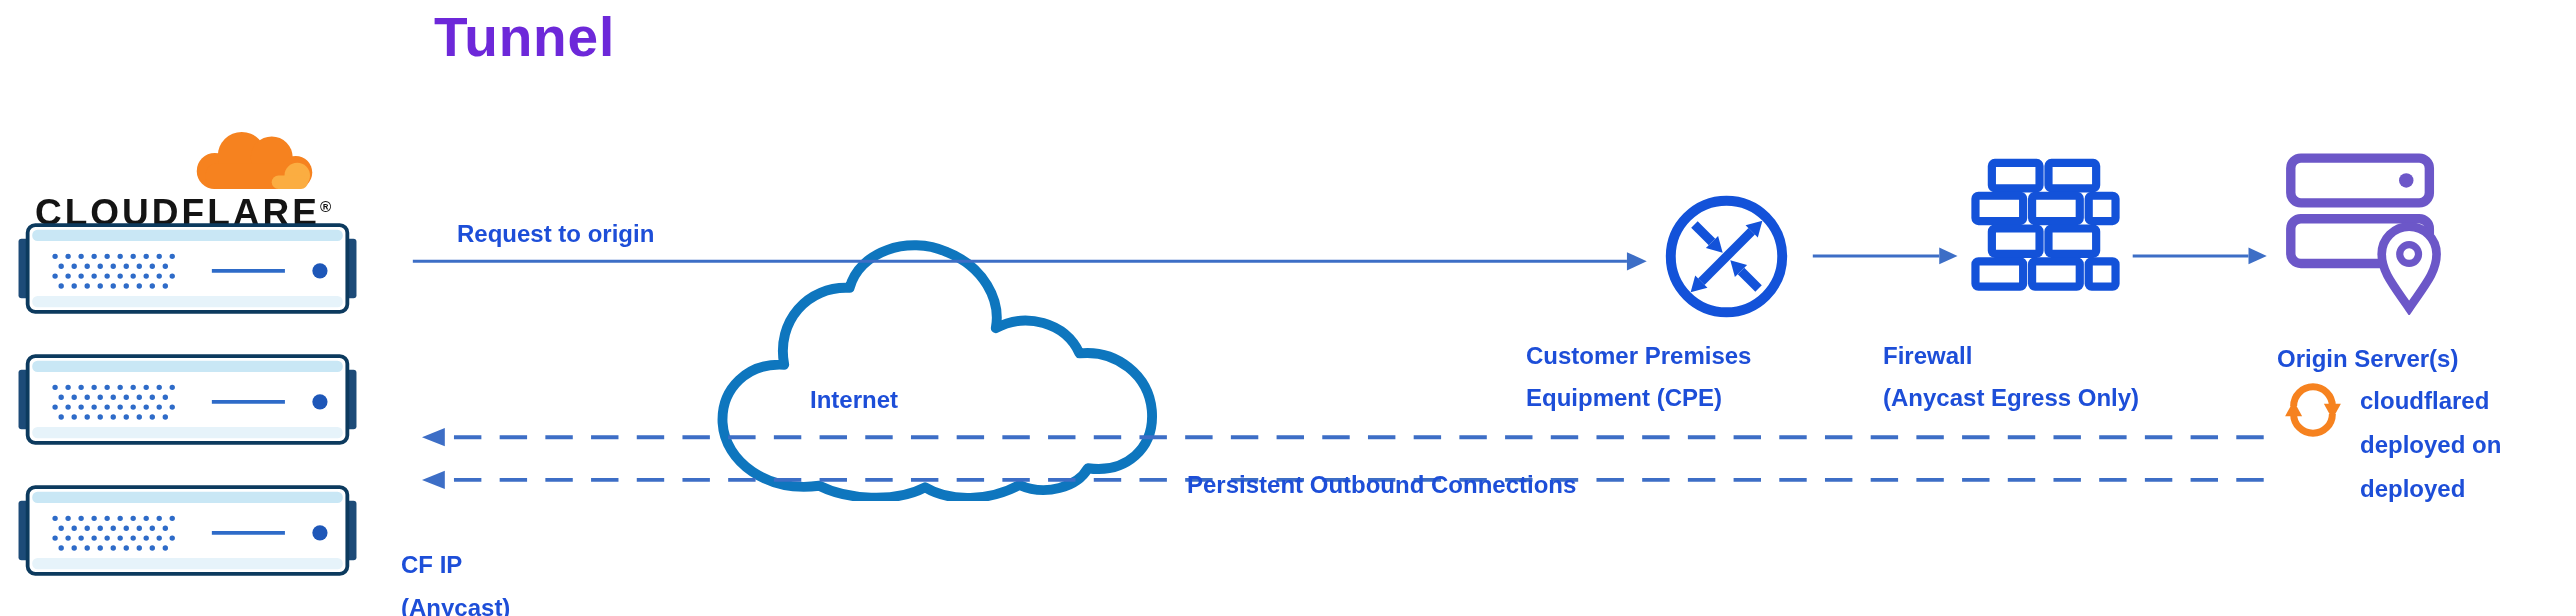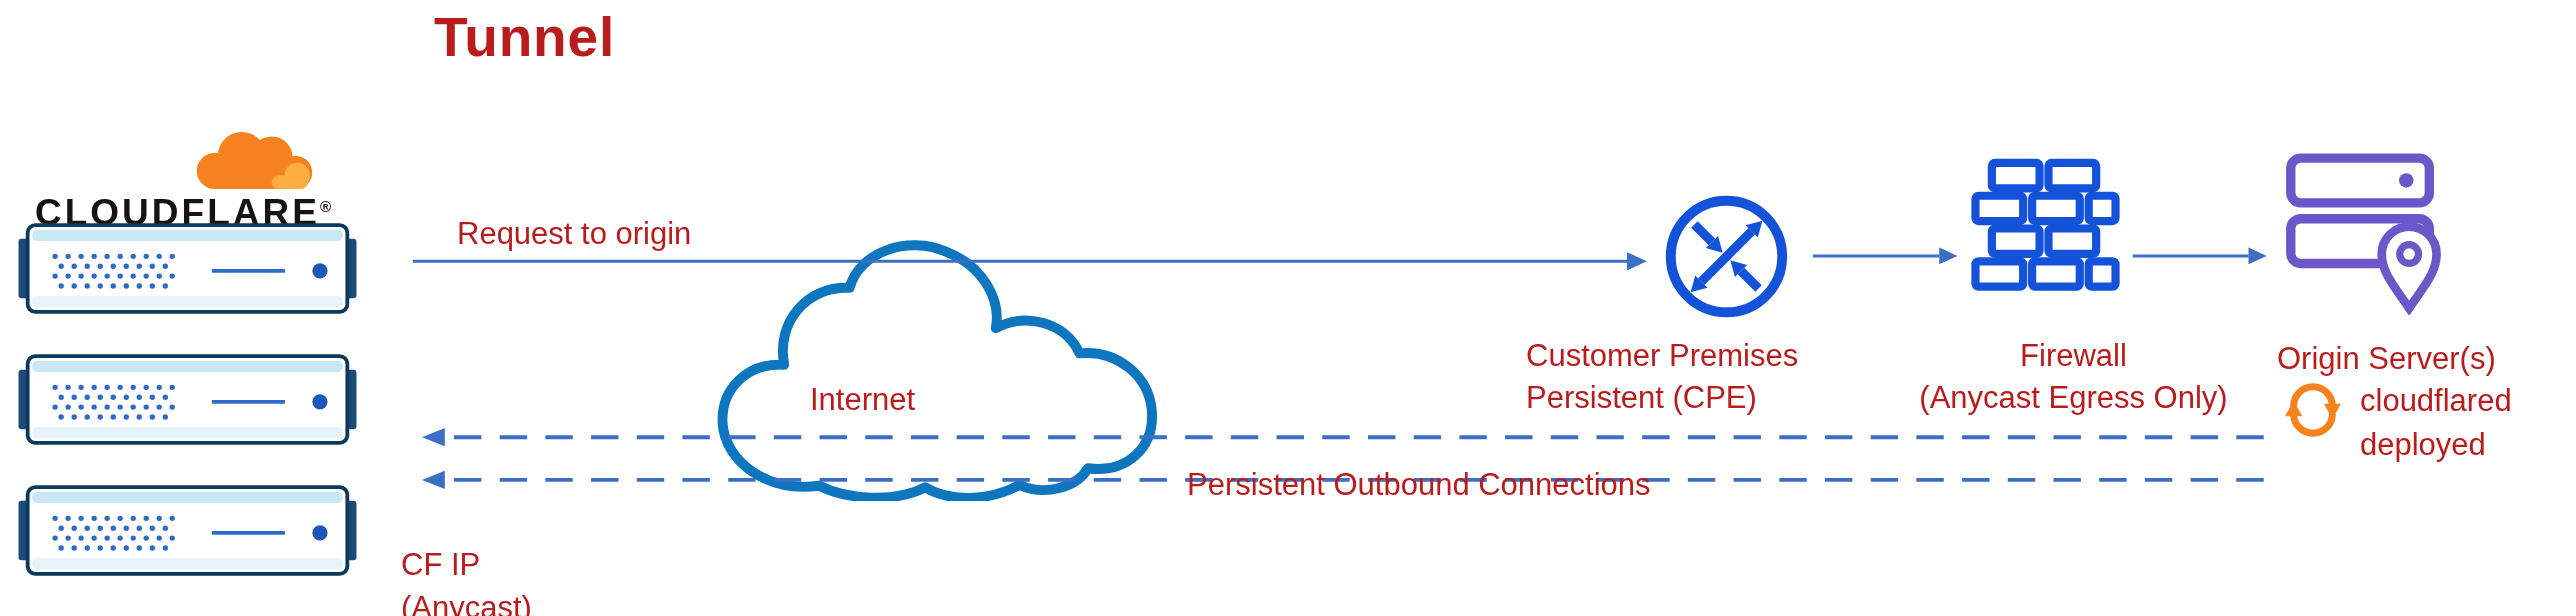--- a/index.html
+++ b/index.html
@@ -1,35 +1,35 @@
 <!DOCTYPE html>
 <html style="font-size:12.2px"><head>
 <meta charset="utf-8">
 <style>
   html,body{margin:0;padding:0;background:#ffffff;}
   body{font-family:"Liberation Sans", sans-serif;}
   .canvas{position:relative;width:2576px;height:617px;background:#ffffff;overflow:hidden;}
   .abs{position:absolute;}
   .z1{z-index:1;} .z2{z-index:2;} .z3{z-index:3;}
 
-  .title{left:434px;top:4.6px;font-size:55px;font-weight:600;color:#b91c1c;letter-spacing:0.8px;}
+  .title{left:434px;top:4.6px;font-size:55px;font-weight:600;color:#6d28d9;letter-spacing:0.8px;}
 
   .logo-cloud{left:183px;top:120px;width:143px;height:75px;}
   .logo-text{left:35px;top:192px;font-size:37px;font-weight:bold;color:#141414;letter-spacing:3px;white-space:nowrap;text-align:right;}
   .logo-text sup{font-size:15.2px;letter-spacing:0;}
 
   .server{width:341px;height:93px;left:17px;}
   .server.s1{top:222px;} .server.s2{top:353px;} .server.s3{top:484px;}
 
-  .blue-label{color:#b91c1c;font-size:31px;line-height:42px;}
+  .blue-label{color:#1d4ed8;font-size:24px;line-height:42px;font-weight:bold;}
   .lbl-request{left:457px;top:213px;}
   .lbl-cfip{left:401px;top:500px;line-height:43px;margin-top:43px;}
   .lbl-internet{left:810px;top:379px;width:229px;}
   .lbl-cpe{left:1526px;top:335px;width:381px;}
-  .lbl-firewall{left:1883px;top:335px;width:381px;text-align:center;}
+  .lbl-firewall{left:1883px;top:335px;width:381px;}
   .lbl-origin{left:2277px;top:338px;}
   .lbl-cloudflared{left:2360px;top:379px;line-height:44px;}
   .lbl-persistent{left:1187px;top:464px;width:571px;text-align:left;}
 
   .internet-cloud{left:705px;top:227px;width:472px;height:274px;}
   .cpe-icon{left:1654px;top:184px;width:145px;height:145px;}
   .firewall-icon{left:1971px;top:157px;width:149px;height:149px;}
   .origin-icon{left:2285px;top:152px;width:166px;height:163px;}
   .refresh-icon{left:2282px;top:379px;width:62px;height:62px;}
 
@@ -143,21 +143,21 @@
       <polygon points="142,48 136,70 120,54" stroke="none"></polygon>
       <polygon points="48,142 70,136 54,120" stroke="none"></polygon>
       <line x1="53" y1="53" x2="76" y2="76"></line>
       <polygon points="90,90 84,68 68,84" stroke="none"></polygon>
       <line x1="137" y1="137" x2="114" y2="114"></line>
       <polygon points="100,100 122,106 106,122" stroke="none"></polygon>
     </g>
   </svg>
   <div class="abs blue-label lbl-cpe z3">
     <div>Customer Premises</div>
-    <div>Persistent (CPE)</div>
+    <div>Equipment (CPE)</div>
   </div>
 
   <svg class="abs firewall-icon z3" viewBox="0 0 200 200">
     <g fill="#ffffff" stroke="#1352D9" stroke-width="11">
       <rect x="28" y="8" width="64" height="34" rx="4"></rect>
       <rect x="104" y="8" width="64" height="34" rx="4"></rect>
       <rect x="6" y="52" width="64" height="34" rx="4"></rect>
       <rect x="82" y="52" width="64" height="34" rx="4"></rect>
       <rect x="158" y="52" width="36" height="34" rx="4"></rect>
       <rect x="28" y="96" width="64" height="34" rx="4"></rect>
@@ -186,19 +186,20 @@
   <svg class="abs refresh-icon z3" viewBox="0 0 80 80">
     <g stroke="#F6821F" stroke-width="9" fill="none">
       <path d="M15 35 A 25 25 0 0 1 65 35"></path>
       <path d="M65 45 A 25 25 0 0 1 15 45"></path>
     </g>
     <polygon points="65,52 54,32 76,32" fill="#F6821F"></polygon>
     <polygon points="15,28 4,48 26,48" fill="#F6821F"></polygon>
   </svg>
   <div class="abs blue-label lbl-cloudflared z3">
     <div>cloudflared</div>
+    <div>deployed on</div>
     <div>deployed</div>
   </div>
 
   <div class="abs blue-label lbl-persistent z3">Persistent Outbound Connections</div>
 
 </div>
 
 
 </body></html>

